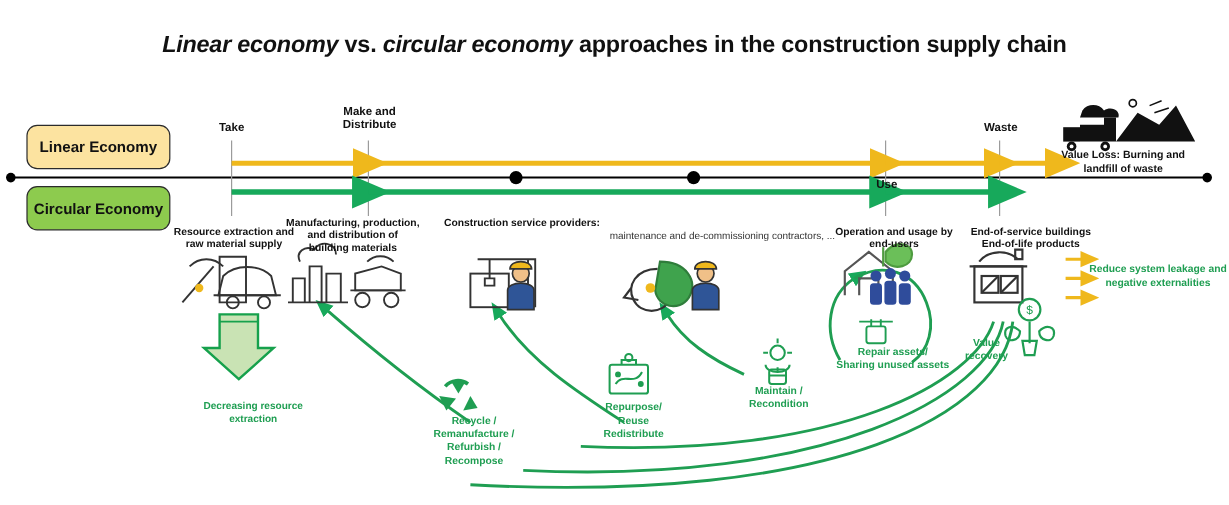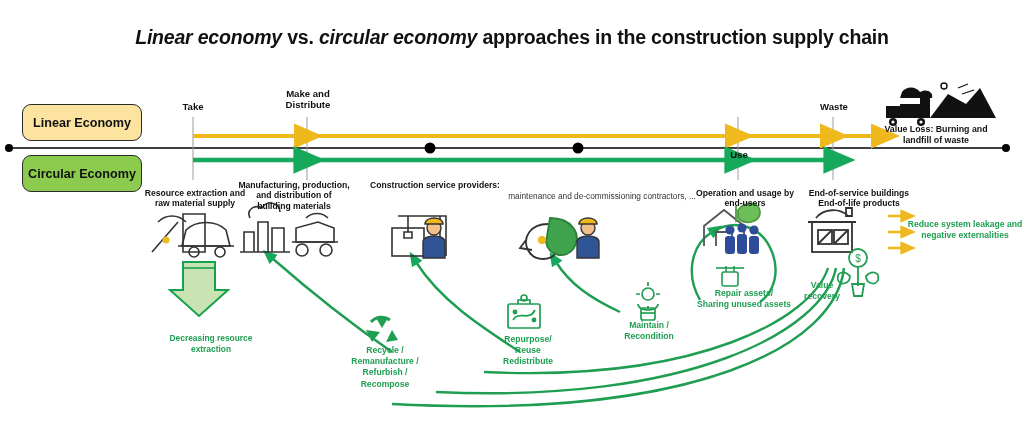--- a/index.html
+++ b/index.html
@@ -314,21 +314,21 @@
   <div class="stage-head" style="left:802px;top:188px;width:114px;">
     <div>End-of-service buildings</div>
     <div>End-of-life products</div>
   </div>
 
   <div class="cap-small" style="left:155px;top:317px;width:112px;margin-top:16px;">
     <div>Decreasing resource</div>
     <div>extraction</div>
   </div>
 
-  <div class="green-cap" style="left:329px;top:345px;width:112px;">
+  <div class="green-cap" style="left:339px;top:345px;width:112px;">
     <div>Recycle /</div>
     <div>Remanufacture /</div>
     <div>Refurbish /</div>
     <div>Recompose</div>
   </div>
 
   <div class="green-cap" style="left:608px;top:320px;width:82px;">
     <div>Maintain /</div>
     <div>Recondition</div>
   </div>

